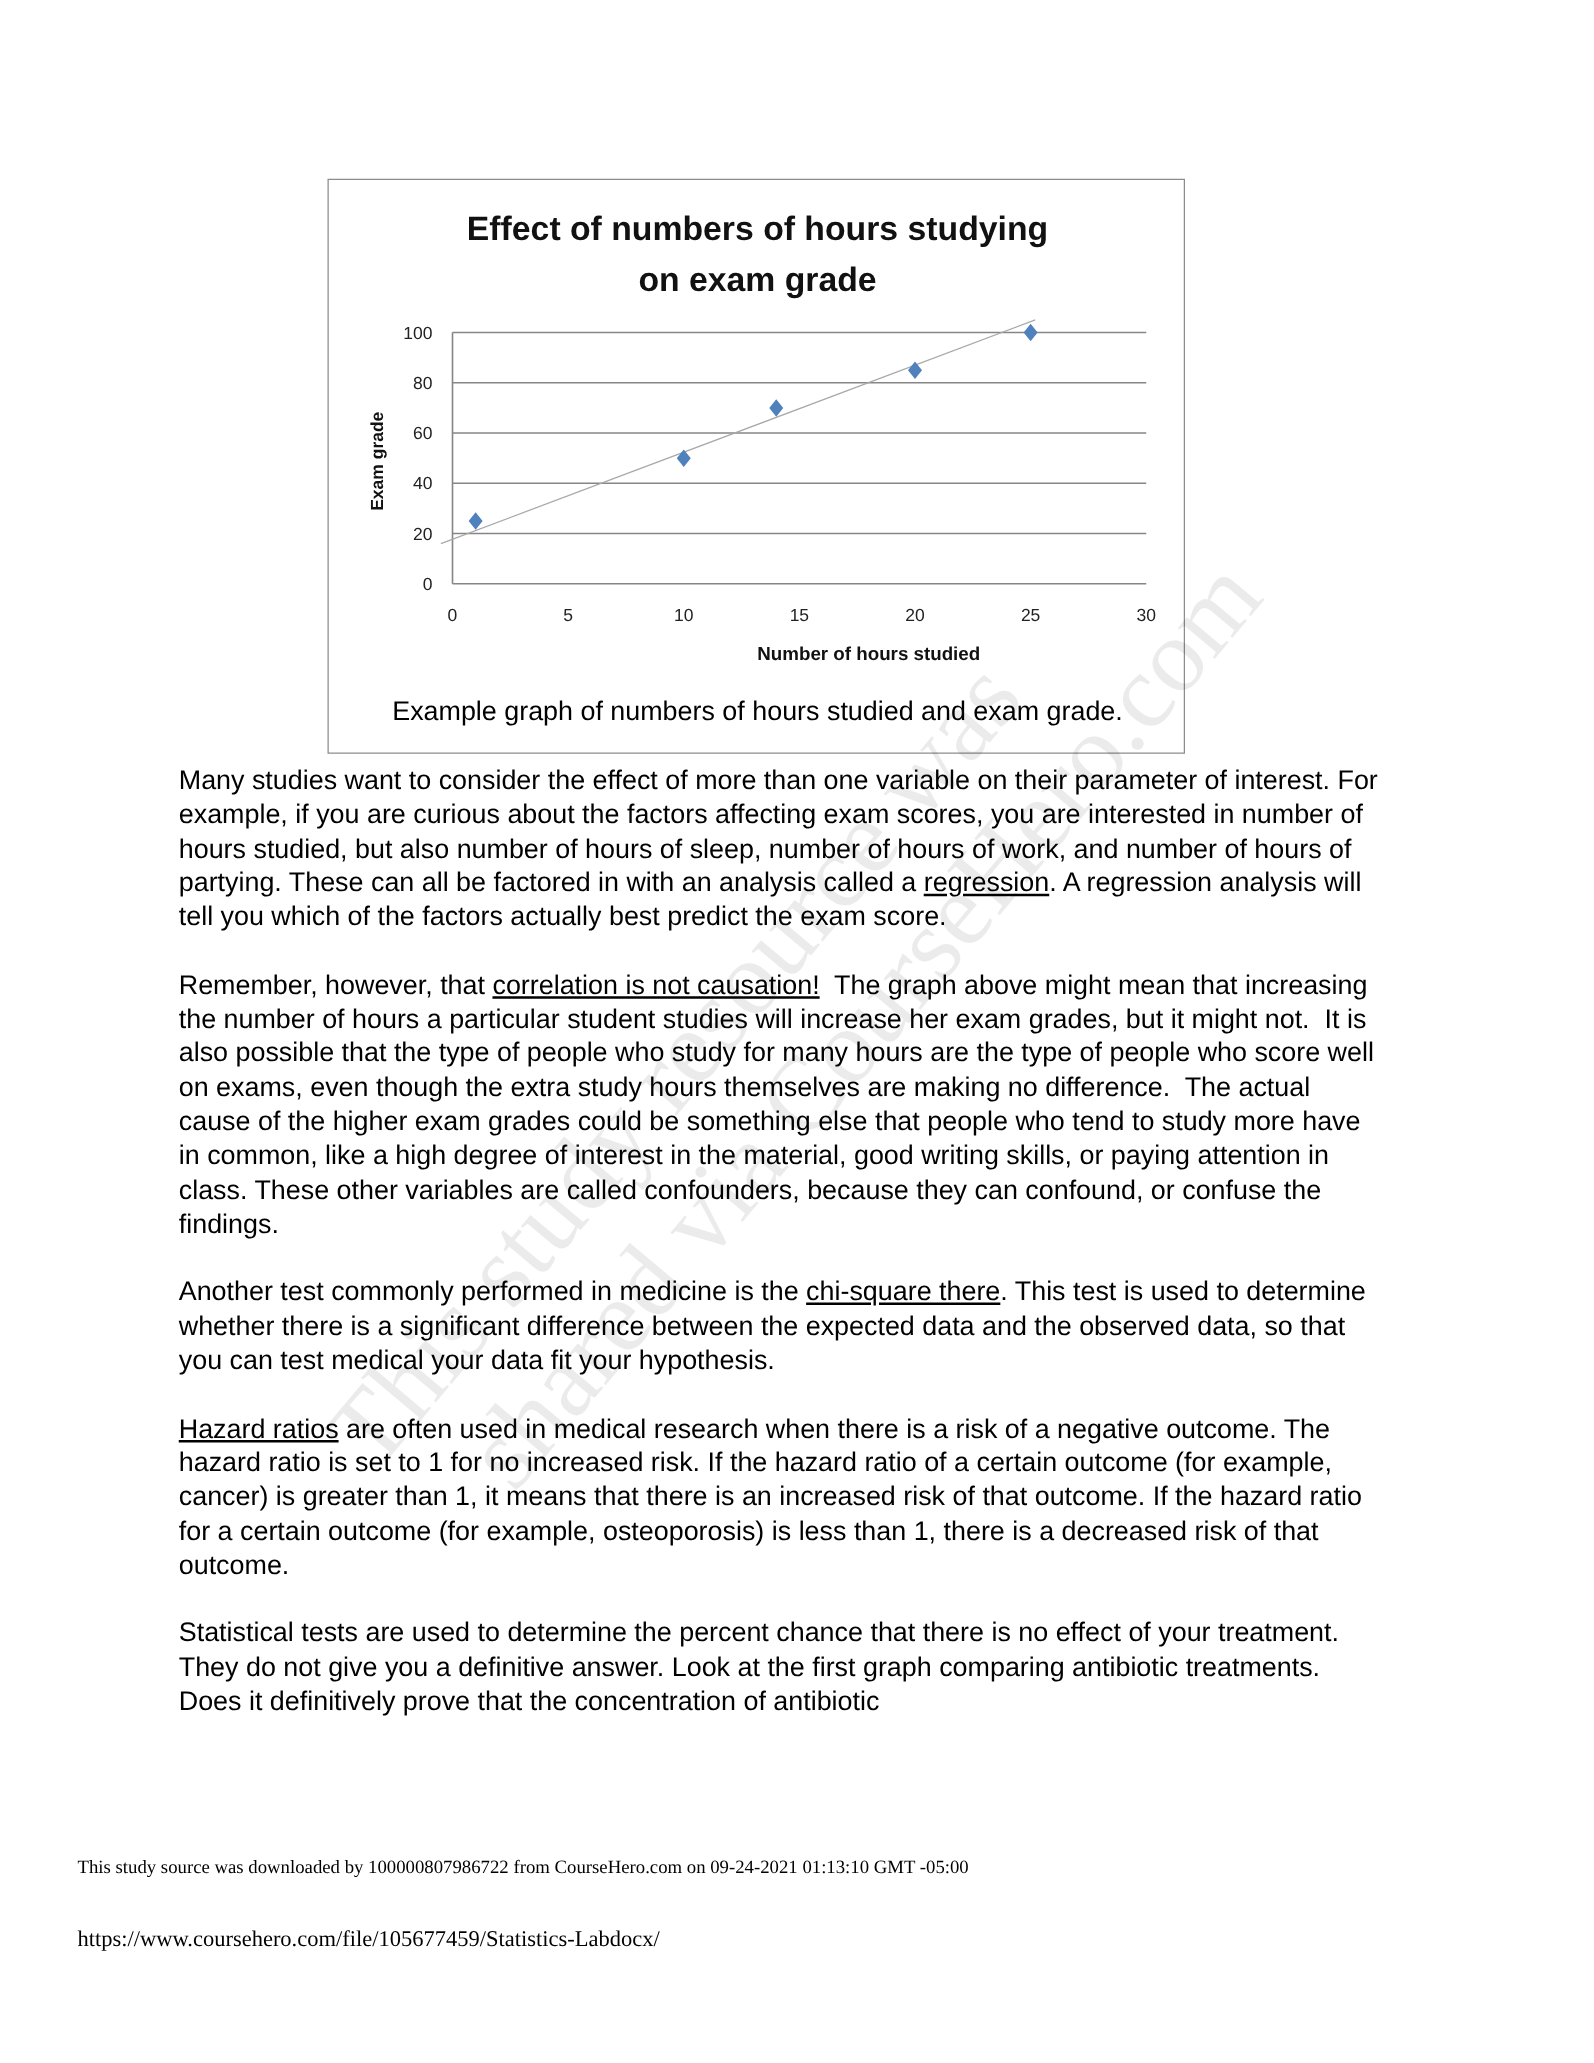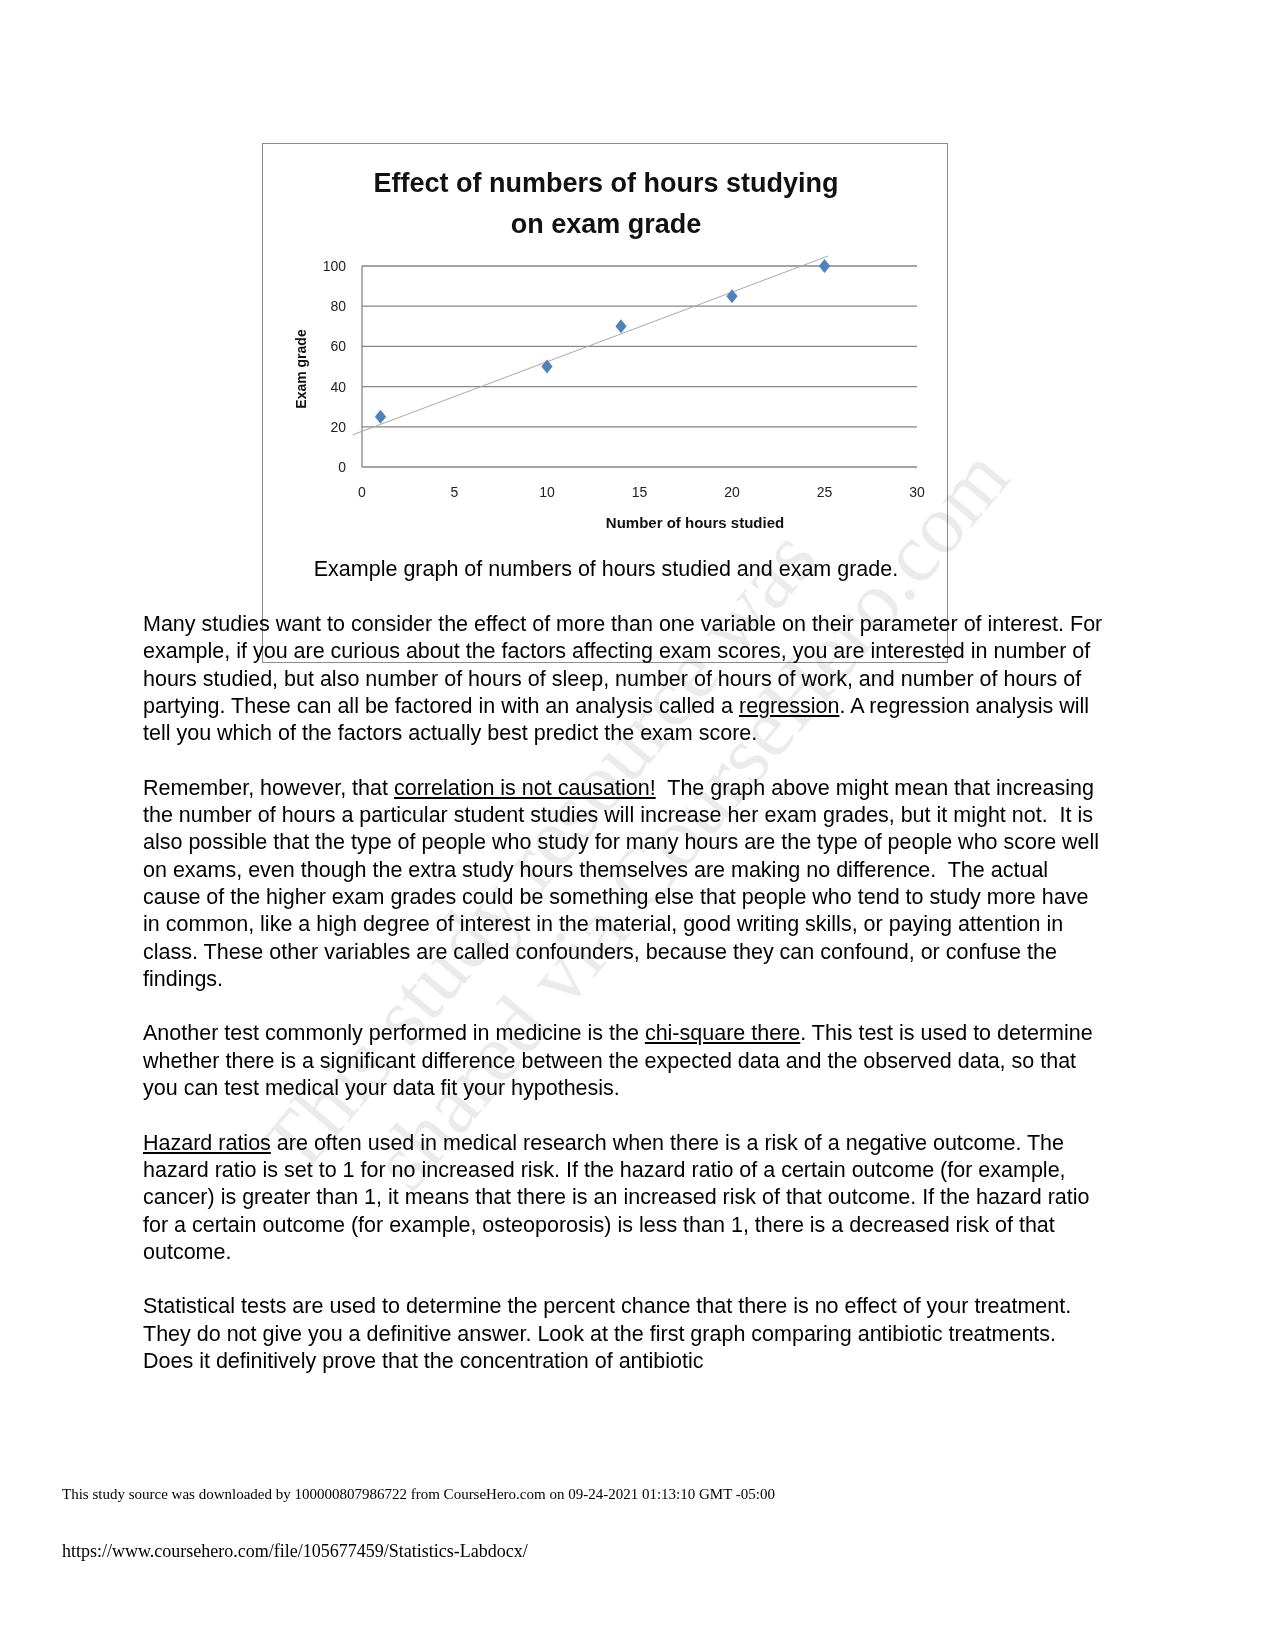--- a/index.html
+++ b/index.html
@@ -1,17 +1,17 @@
 <!DOCTYPE html>
 <html><head>
 <meta charset="utf-8">
 <style>
   html, body { margin:0; padding:0; background:#ffffff; }
   body { width:1275px; height:1650px; position:relative; overflow:hidden; font-family:"Liberation Sans", sans-serif; color:#000; }
-  .chart-box { position:absolute; left:262px; top:143px; width:686px; height:520px; border:1px solid #8c8c8c; box-sizing:border-box; background:#fff;text-align:right; }
+  .chart-box { position:absolute; left:262px; top:143px; width:686px; height:460px; border:1px solid #8c8c8c; box-sizing:border-box; background:#fff;text-align:right; }
   .chart-box svg { position:absolute; left:0; top:0; }
   .caption { position:absolute; left:0; width:1212px; top:557px; text-align:center; font-size:21.5px; }
   .body-text { position:absolute; left:143px; width:960px; font-size:21.5px; line-height:27.3px; }
   .body-text p { margin:0 0 27.3px 0; }
   .u { text-decoration:underline; }
   .watermark { position:absolute; left:0; top:0; width:1275px; height:1650px; pointer-events:none; }
   .footer1 { position:absolute; left:62px; top:1486px; font-family:"Liberation Serif", serif; font-size:15px; }
   .footer2 { position:absolute; left:62px; top:1541px; font-family:"Liberation Serif", serif; font-size:18px; }
 </style>
 </head>

